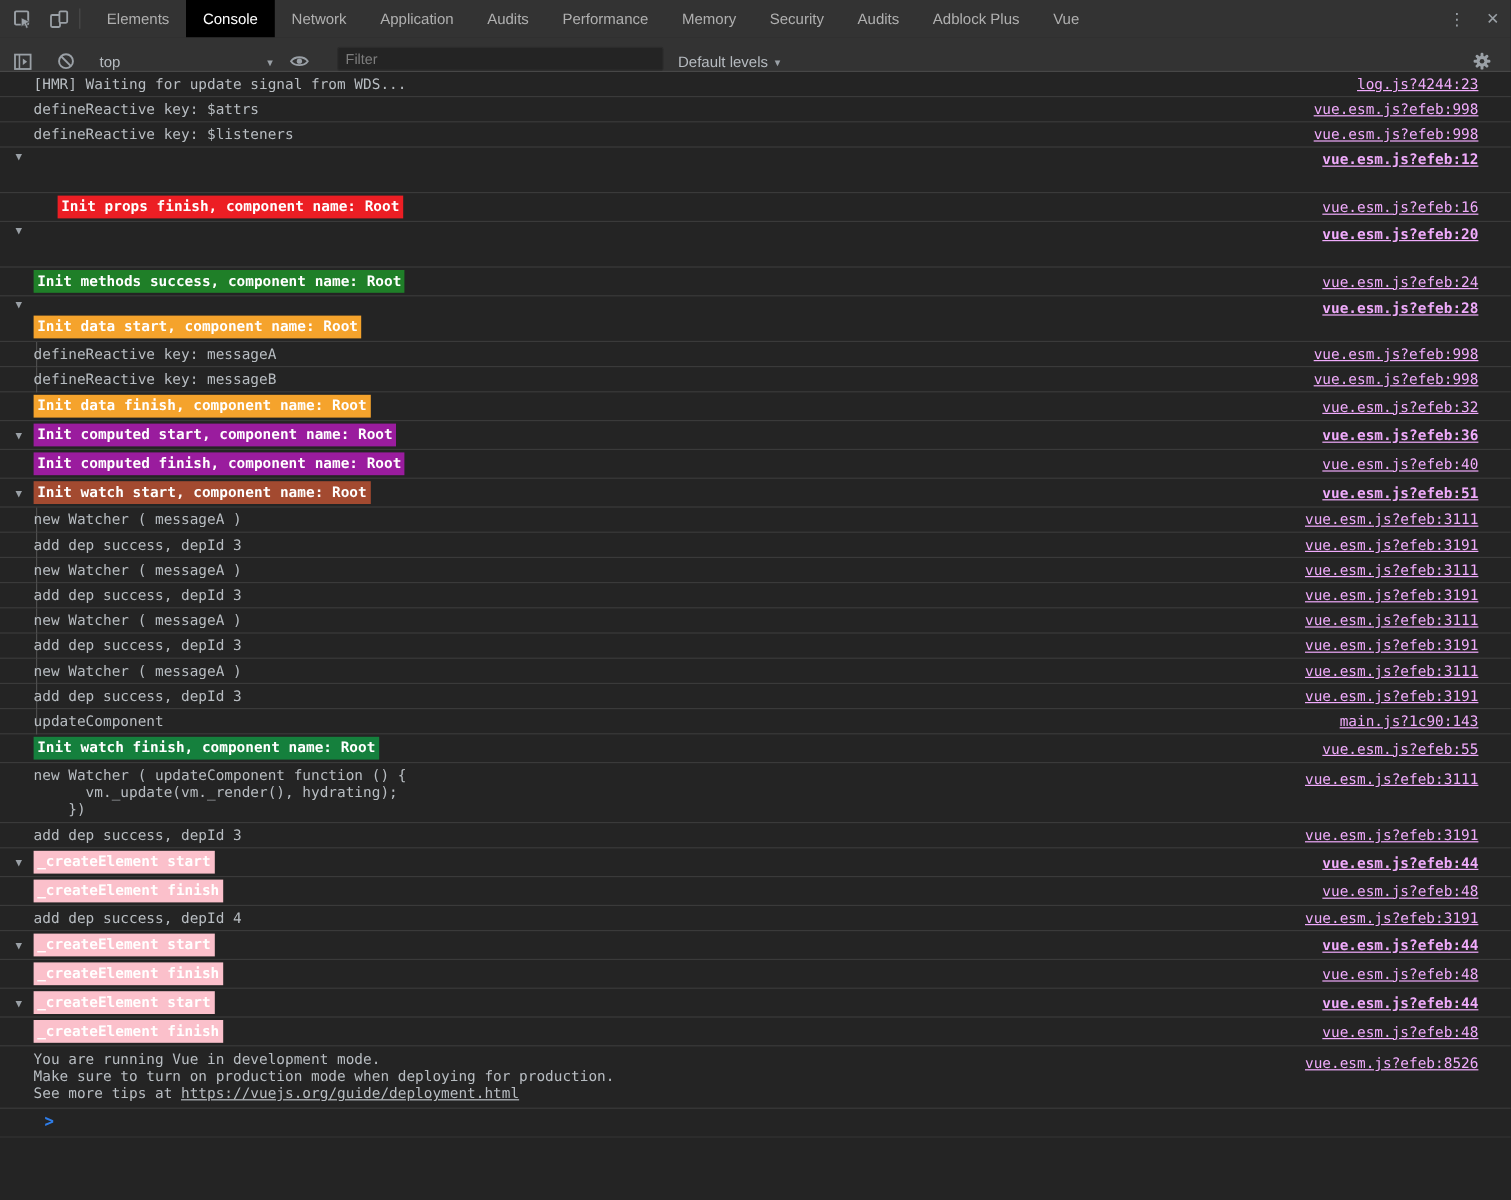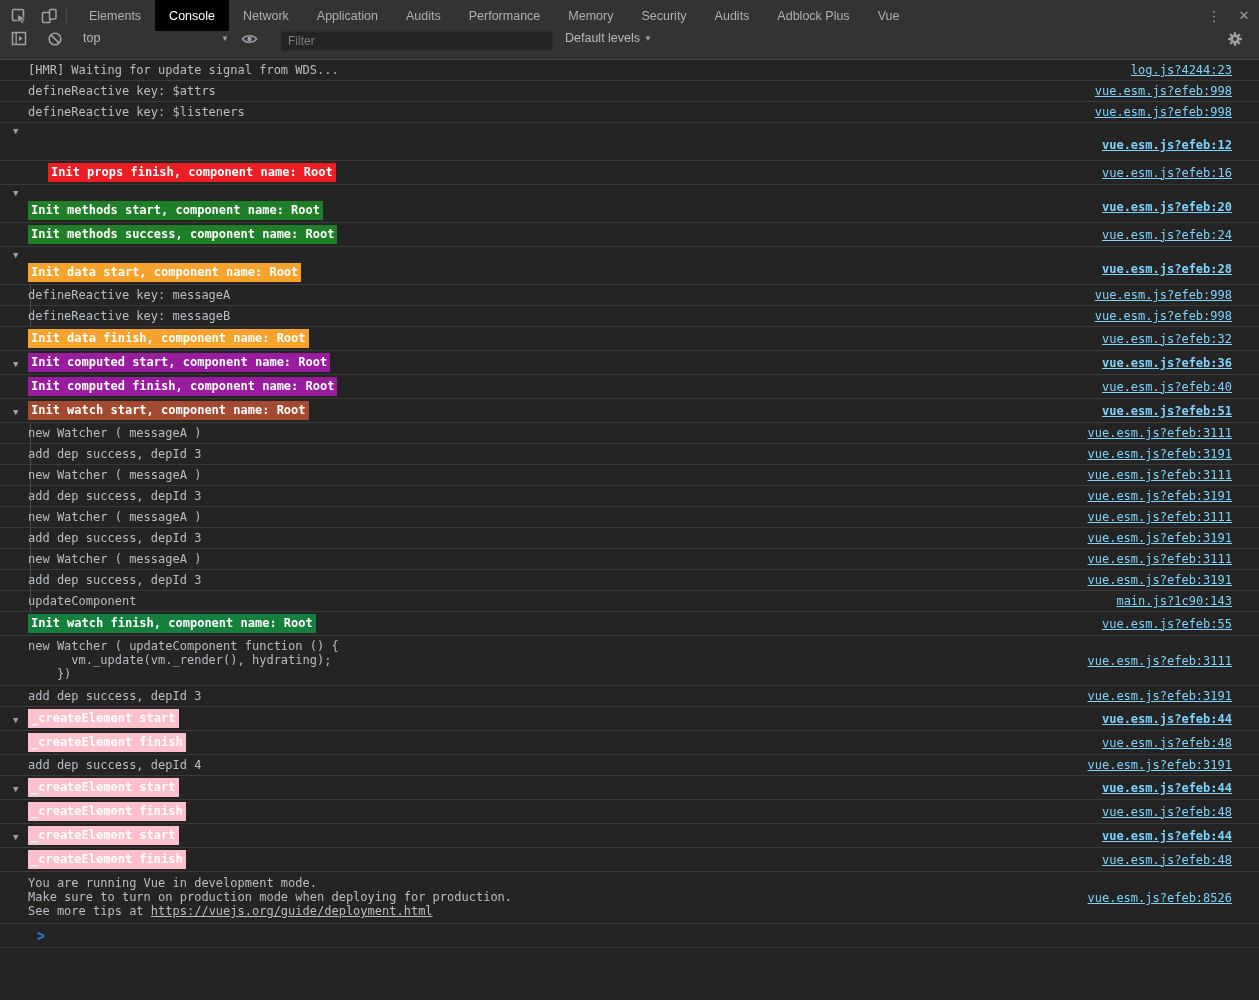--- a/index.html
+++ b/index.html
@@ -14,21 +14,21 @@
   .vsep { width:1px; background:#4a4a4a; margin:7px 2px; }
   .tabs { display:flex; align-items:stretch; margin-left:6px; }
   .tab { padding:0 14px; display:flex; align-items:center; cursor:pointer; white-space:nowrap; }
   .tab.active { background:#000000; color:#ffffff; }
   .tabbar-right { margin-left:auto; display:flex; align-items:stretch; }
   .kebab { font-size:14px; }
   .closex { font-size:13px; }
 
   
   .ctoolbar { height:28px; background:#333333; border-bottom:1px solid #474747;
-              display:flex; align-items:flex-start; font-size:12.5px; color:#b6bbc0; }
+              display:flex; align-items:flex-end; font-size:12.5px; color:#b6bbc0; }
   .ctx-select { width:146px; margin-left:8px; display:flex; align-items:center; cursor:pointer; }
   .ctx-select .lbl { flex:1; }
   .caret { font-size:8px; color:#9aa0a6; margin-left:4px; }
   .filter { width:258px; height:18px; margin-left:12px; background:#242424; border:1px solid #2c2c2c;
             border-radius:2px; color:#cccccc; padding:0 6px; font-size:12px; font-family:"Liberation Sans",sans-serif; outline:none; }
   .filter::placeholder { color:#7d7d7d; }
   .levels { margin-left:12px; display:flex; align-items:center; cursor:pointer; }
   .gear { margin-left:auto; margin-right:9px; cursor:pointer; }
 
   
@@ -46,23 +46,23 @@
   .k-header2 .msg { margin-top:16px; }
   .k-header1, .k-badge, .k-prompt { height:23px; }
   .k-header1 .tri { top:7px; }
   .badge { display:inline-block; color:#ffffff; font-weight:bold; padding:2px 3px; line-height:15px; }
   .k-multi { padding:3px 0 4px; align-items:flex-start; }
   .k-multi .msg { white-space:pre; line-height:14px; }
   .k-info { padding:4px 0 5px; align-items:flex-start; }
   .k-info .msg { line-height:14px; white-space:pre; }
   .inlink { text-decoration:underline; cursor:pointer; }
   .srclink { margin-left:auto; padding-right:27px; padding-left:10px; text-decoration:underline;
-             white-space:nowrap; color:#7dd3fc; cursor:pointer; }
+             white-space:nowrap; color:#f0abfc; cursor:pointer; }
   .srclink.b { font-weight:bold; }
-  .k-header2 .srclink, .k-multi .srclink, .k-info .srclink { align-self:flex-start; margin-top:14px; line-height:16px; }
+  .k-header2 .srclink, .k-multi .srclink, .k-info .srclink { align-self:flex-start; margin-top:2px; line-height:16px; }
   .k-prompt { border-bottom:1px solid #333333; }
   .pchev { margin-left:9px; font-weight:bold; font-size:13px; line-height:1; transform:scaleY(1.15); display:inline-block; }
 </style>
 </head>
 <body>
 
 <div class="devtools">
 
   <header class="tabbar">
     <div class="icon-btn" style="margin-left:4px">
@@ -158,21 +158,21 @@
       </div>
       <div class="crow k-header2">
         <div class="rleft"><span class="tri">▼</span></div>
         <span class="srclink b">vue.esm.js?efeb:12</span>
       </div>
       <div class="crow k-badge">
         <div class="rleft"><span class="msg badge" style="background: rgb(236, 30, 36); margin-left: 20px;">Init props finish, component name: Root</span></div>
         <span class="srclink">vue.esm.js?efeb:16</span>
       </div>
       <div class="crow k-header2">
-        <div class="rleft"><span class="tri">▼</span><span class="msg badge" style="background: rgb(31, 127, 40);">Init methods start, component name: Root</span></div>
+        <div class="rleft"><span class="tri">▼</span></div>
         <span class="srclink b">vue.esm.js?efeb:20</span>
       </div>
       <div class="crow k-badge">
         <div class="rleft"><span class="msg badge" style="background: rgb(31, 127, 40);">Init methods success, component name: Root</span></div>
         <span class="srclink">vue.esm.js?efeb:24</span>
       </div>
       <div class="crow k-header2">
         <div class="rleft"><span class="tri">▼</span><span class="msg badge" style="background: rgb(245, 163, 44);">Init data start, component name: Root</span></div>
         <span class="srclink b">vue.esm.js?efeb:28</span>
       </div>

